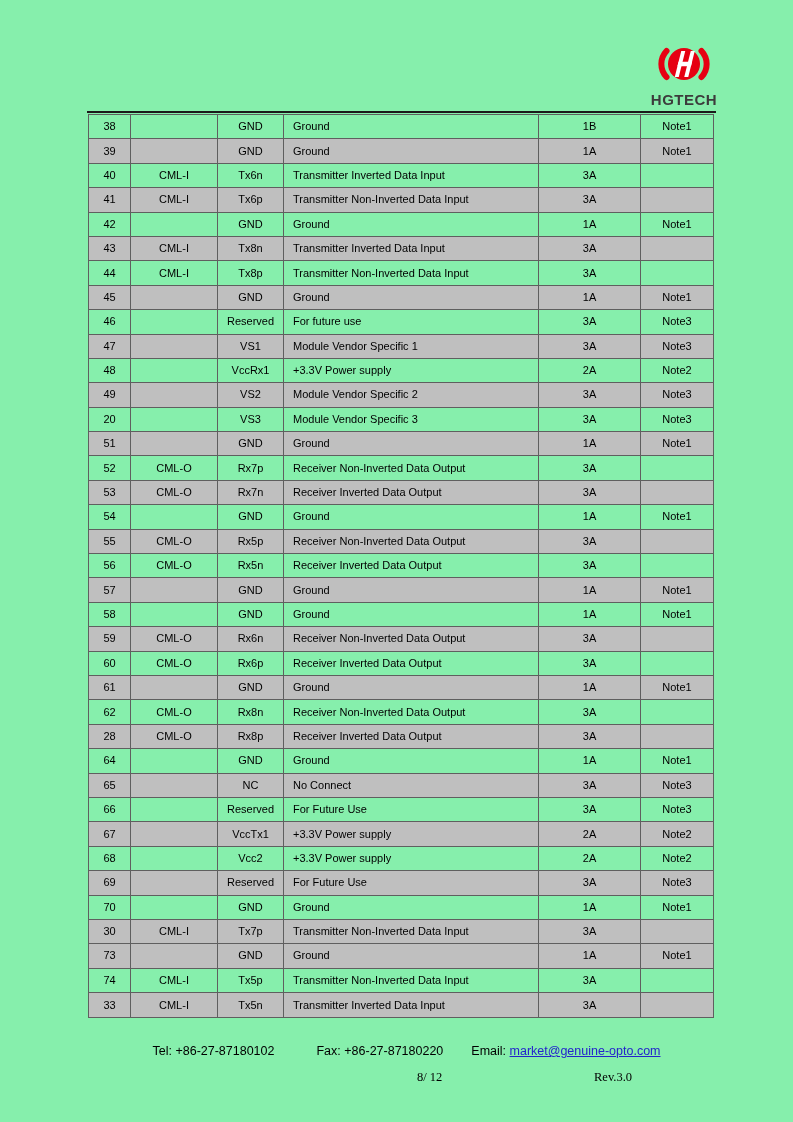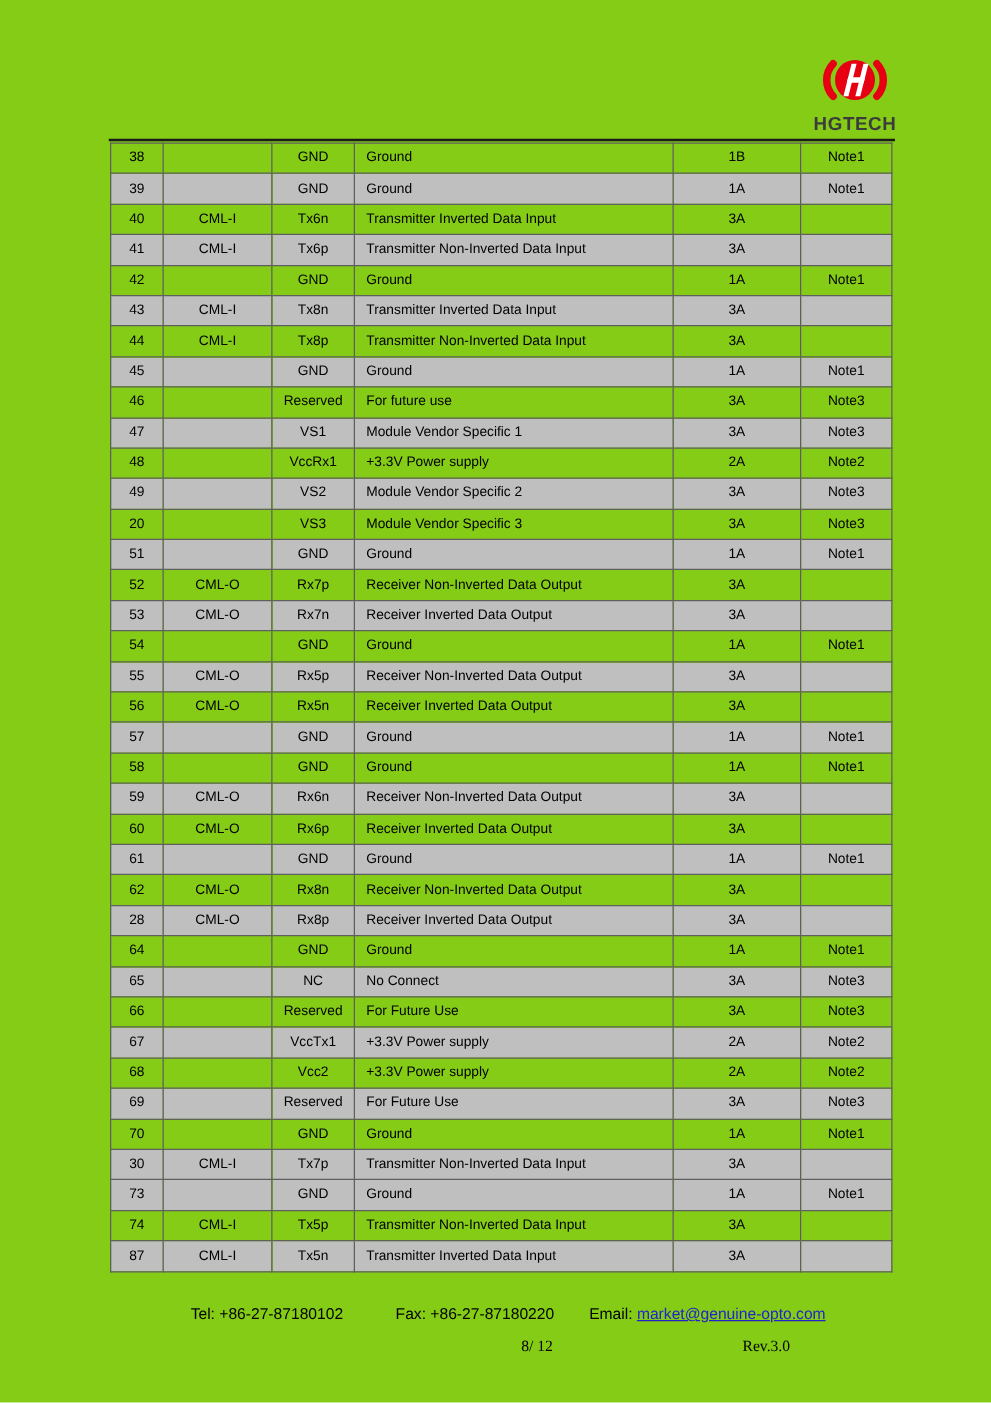--- a/index.html
+++ b/index.html
@@ -1,20 +1,20 @@
 <!DOCTYPE html>
 <html><head>
 <meta charset="utf-8">
 <style>
   html, body { margin: 0; padding: 0; background: #ffffff; }
   .page {
     position: relative;
     width: 793px;
     height: 1122px;
-    background: #84cc16;
+    background: #86efac;
     font-family: "Liberation Sans", sans-serif;
     overflow: hidden;
   }
 
   
   .header-rule {
     position: absolute;
     left: 87px;
     top: 111px;
     width: 629px;
@@ -410,21 +410,21 @@
         </tr>
         <tr>
           <td>74</td>
           <td>CML-I</td>
           <td>Tx5p</td>
           <td class="desc">Transmitter Non-Inverted Data Input</td>
           <td>3A</td>
           <td></td>
         </tr>
         <tr class="shade">
-          <td>87</td>
+          <td>33</td>
           <td>CML-I</td>
           <td>Tx5n</td>
           <td class="desc">Transmitter Inverted Data Input</td>
           <td>3A</td>
           <td></td>
         </tr>
       </tbody>
   </table>
 
   <div class="footer-contact">

